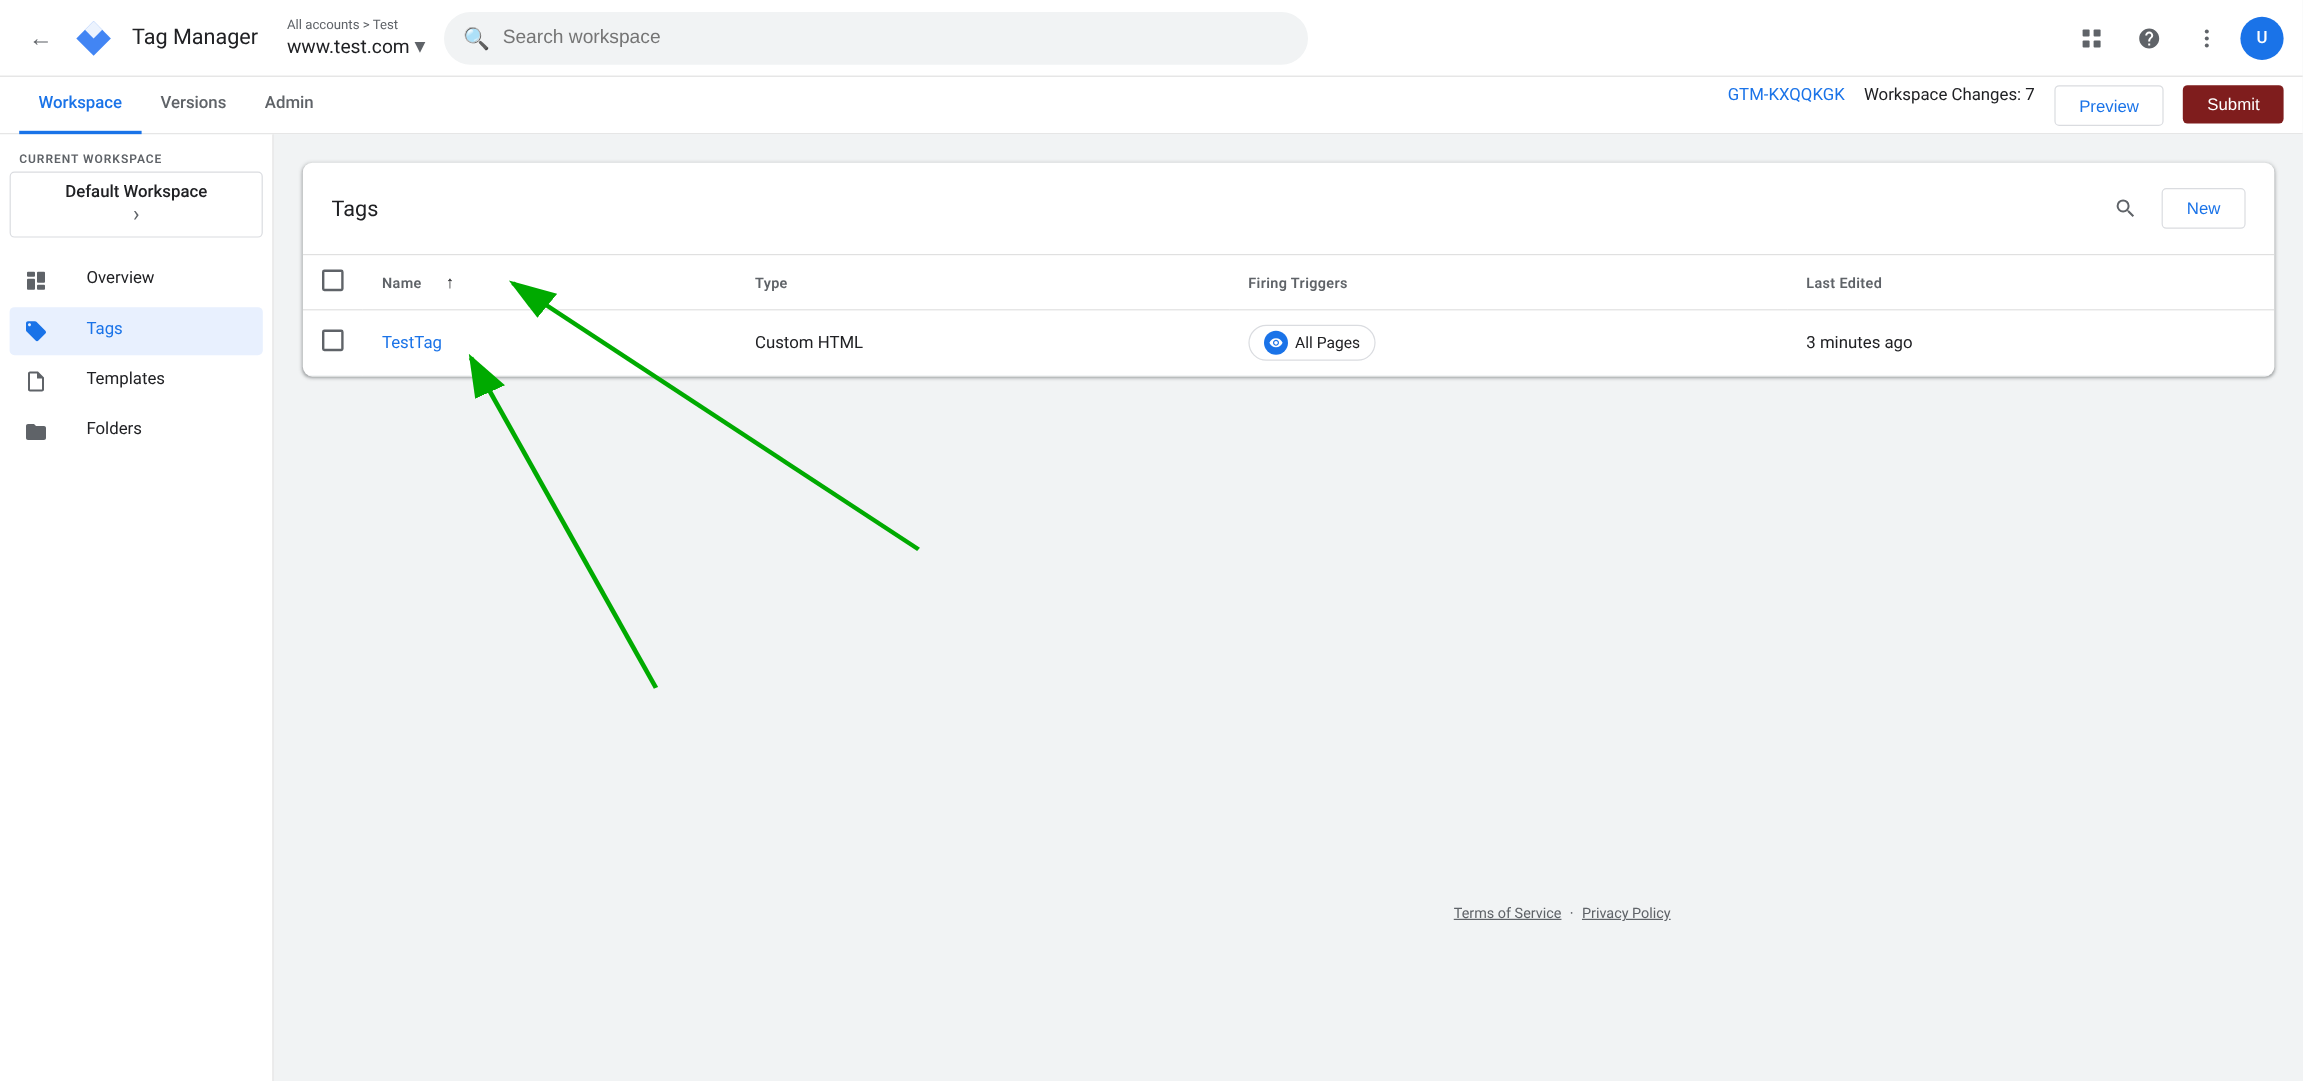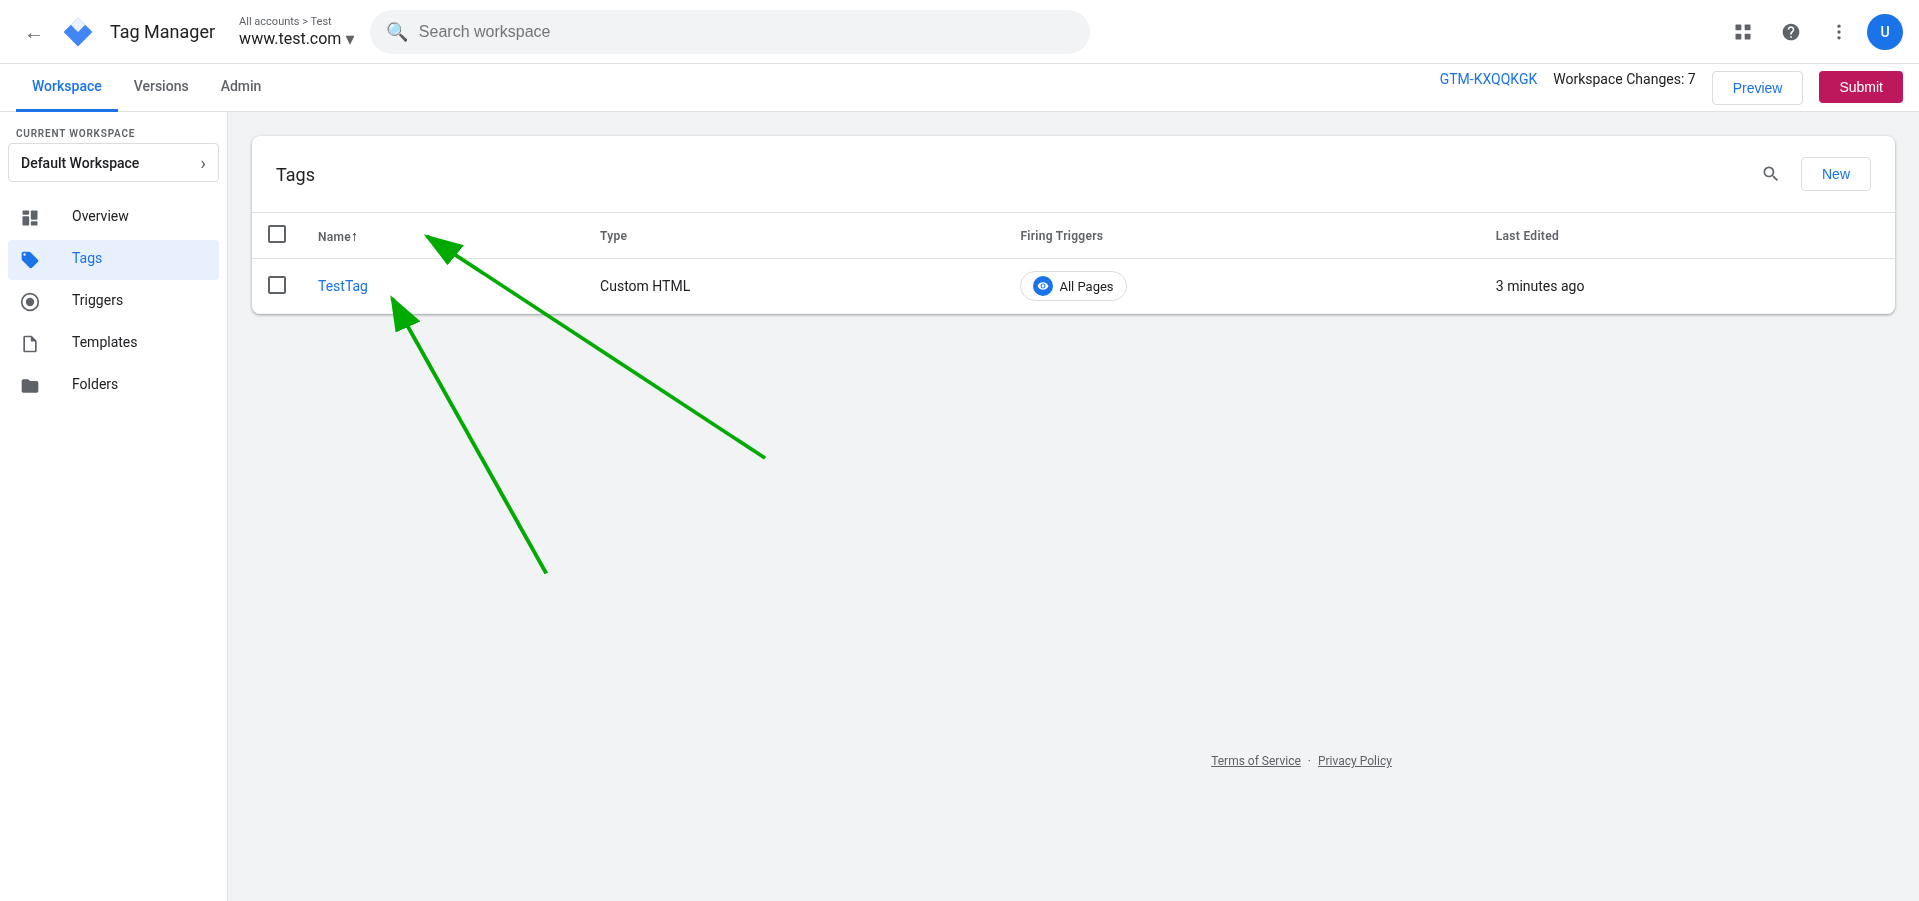--- a/index.html
+++ b/index.html
@@ -97,21 +97,21 @@
     }
     .workspace-changes {
       font-size: 14px; color: #202124;
     }
     .preview-btn {
       border: 1px solid #dadce0; background: #fff;
       color: #1a73e8; font-size: 14px; font-weight: 500;
       padding: 8px 20px; border-radius: 4px; cursor: pointer;
     }
     .submit-btn {
-      background: #be185d; color: #fff;
+      background: #7f1d1d; color: #fff;
       border: none; font-size: 14px; font-weight: 500;
       padding: 8px 20px; border-radius: 4px; cursor: pointer;
     }
 
     
     .layout {
       display: flex; height: calc(100vh - 112px);
     }
 
     
@@ -124,20 +124,21 @@
     .current-workspace-label {
       font-size: 10px; font-weight: 600; color: #5f6368;
       letter-spacing: 0.8px; text-transform: uppercase;
       padding: 16px 16px 4px 16px;
     }
     .workspace-selector {
       display: flex; align-items: center; justify-content: space-between;
       padding: 8px 12px; margin: 0 8px 8px 8px;
       border-radius: 4px; cursor: pointer;
       border: 1px solid #dadce0;
+      flex-direction: column;
     }
     .workspace-name {
       font-size: 14px; font-weight: 500; color: #202124;
     }
     .workspace-chevron { color: #5f6368; font-size: 18px; }
 
     .nav-items { display: flex; flex-direction: column; gap: 2px; padding: 8px; }
     .nav-item {
       display: flex; align-items: flex-start; gap: 32px;
       padding: 10px 12px; border-radius: 4px; cursor: pointer;
@@ -191,21 +192,21 @@
       padding: 12px 16px; border-bottom: 1px solid #f1f3f4;
       font-size: 14px; color: #202124;
     }
     .checkbox-cell { width: 48px; }
     .checkbox {
       width: 18px; height: 18px; border: 2px solid #5f6368;
       border-radius: 2px; cursor: pointer; display: inline-flex;
       align-items: center; justify-content: center;
     }
     .name-header {
-      display: flex; align-items: flex-end; gap: 0; cursor: pointer;
+      display: flex; align-items: center; gap: 20px; cursor: pointer;
     }
     .sort-icon { font-size: 14px; color: #202124; }
     .tag-link {
       color: #1a73e8; text-decoration: none; cursor: pointer;
     }
     .trigger-badge {
       display: inline-flex; align-items: center; gap: 6px;
       border: 1px solid #dadce0; border-radius: 16px;
       padding: 4px 12px; font-size: 13px; color: #202124;
       cursor: pointer;
@@ -316,29 +317,20 @@
 
       <div class="nav-item active">
         <span class="nav-icon">
           <svg width="20" height="20" viewBox="0 0 24 24" fill="currentColor">
               <path d="M21.41 11.58l-9-9C12.05 2.22 11.55 2 11 2H4c-1.1 0-2 .9-2 2v7c0 .55.22 1.05.59 1.42l9 9c.36.36.86.58 1.41.58.55 0 1.05-.22 1.41-.59l7-7c.37-.36.59-.86.59-1.41 0-.55-.23-1.06-.59-1.42zM5.5 7C4.67 7 4 6.33 4 5.5S4.67 4 5.5 4 7 4.67 7 5.5 6.33 7 5.5 7z"></path>
             </svg>
         </span>
         <span>Tags</span>
       </div>
 
-      <div class="nav-item">
-        <span class="nav-icon">
-          <svg width="20" height="20" viewBox="0 0 24 24" fill="currentColor">
-              <circle cx="12" cy="12" r="10" fill="none" stroke="currentColor" stroke-width="2"></circle>
-              <circle cx="12" cy="12" r="5"></circle>
-            </svg>
-        </span>
-        <span>Triggers</span>
-      </div>
 
 
       <div class="nav-item">
         <span class="nav-icon">
           <svg width="20" height="20" viewBox="0 0 24 24" fill="currentColor">
               <path d="M14 2H6c-1.1 0-2 .9-2 2v16c0 1.1.9 2 2 2h12c1.1 0 2-.9 2-2V8l-6-6zm4 18H6V4h7v5h5v11z"></path>
             </svg>
         </span>
         <span>Templates</span>
       </div>

